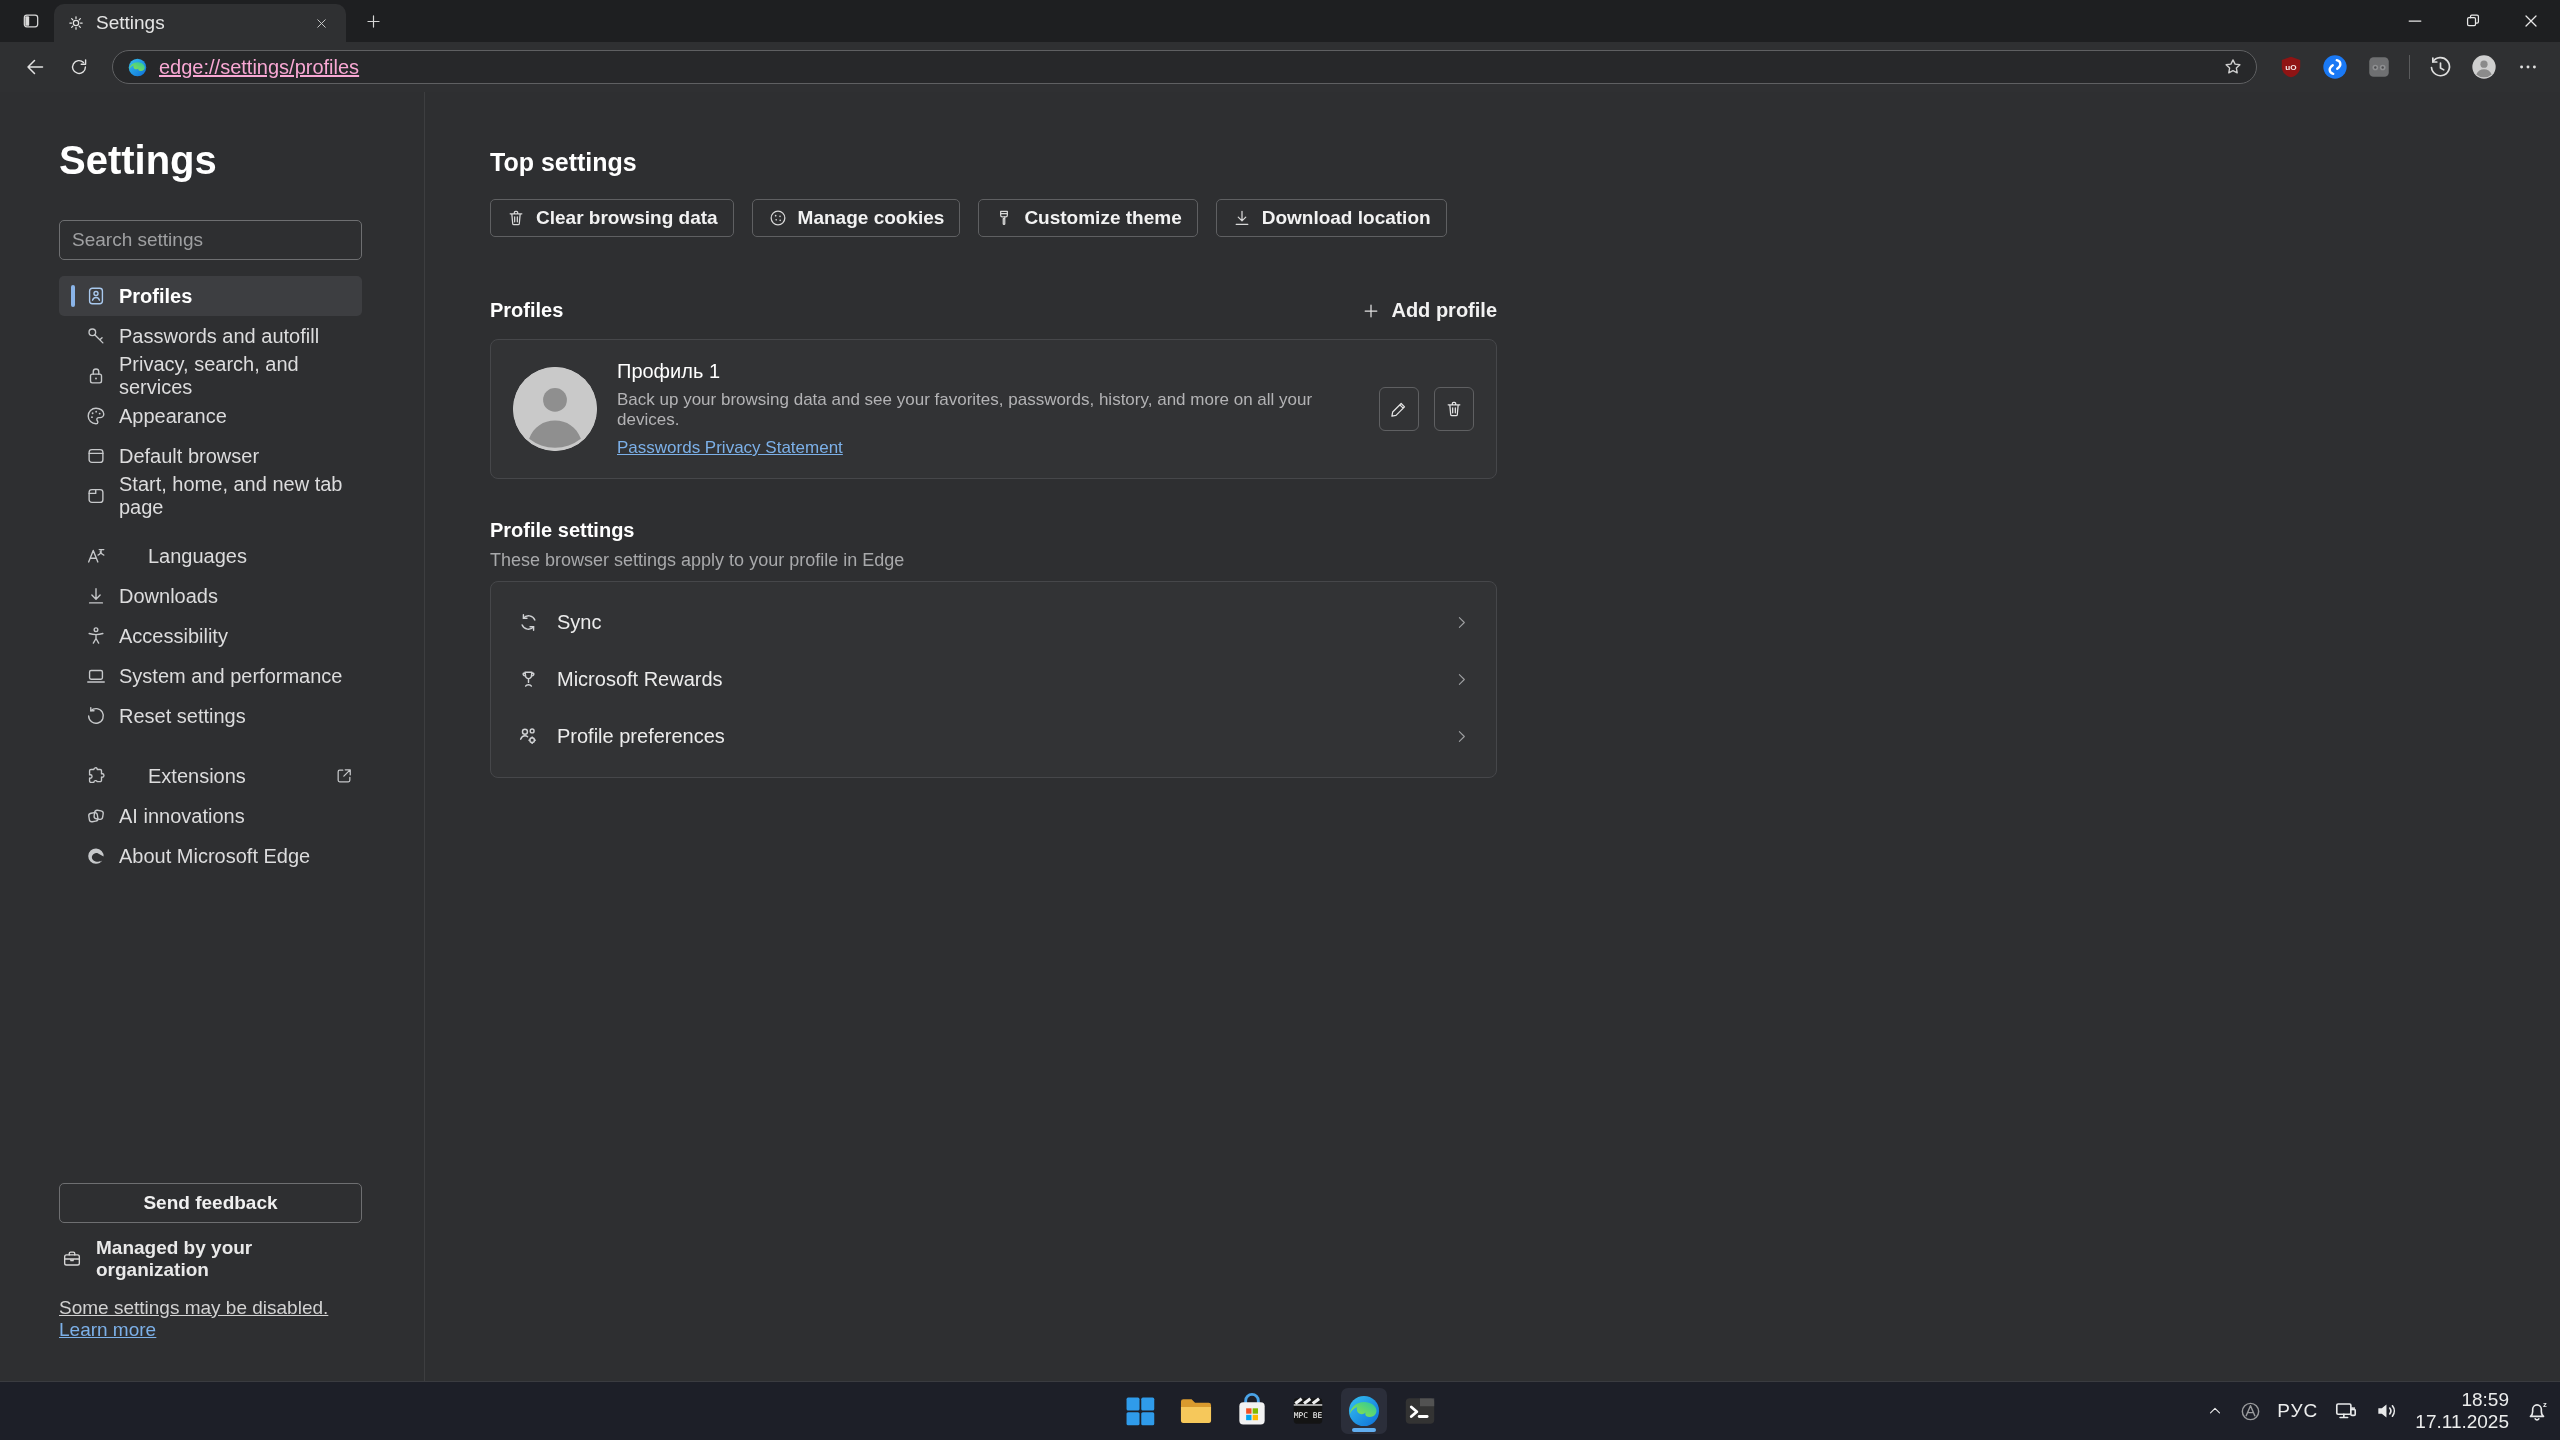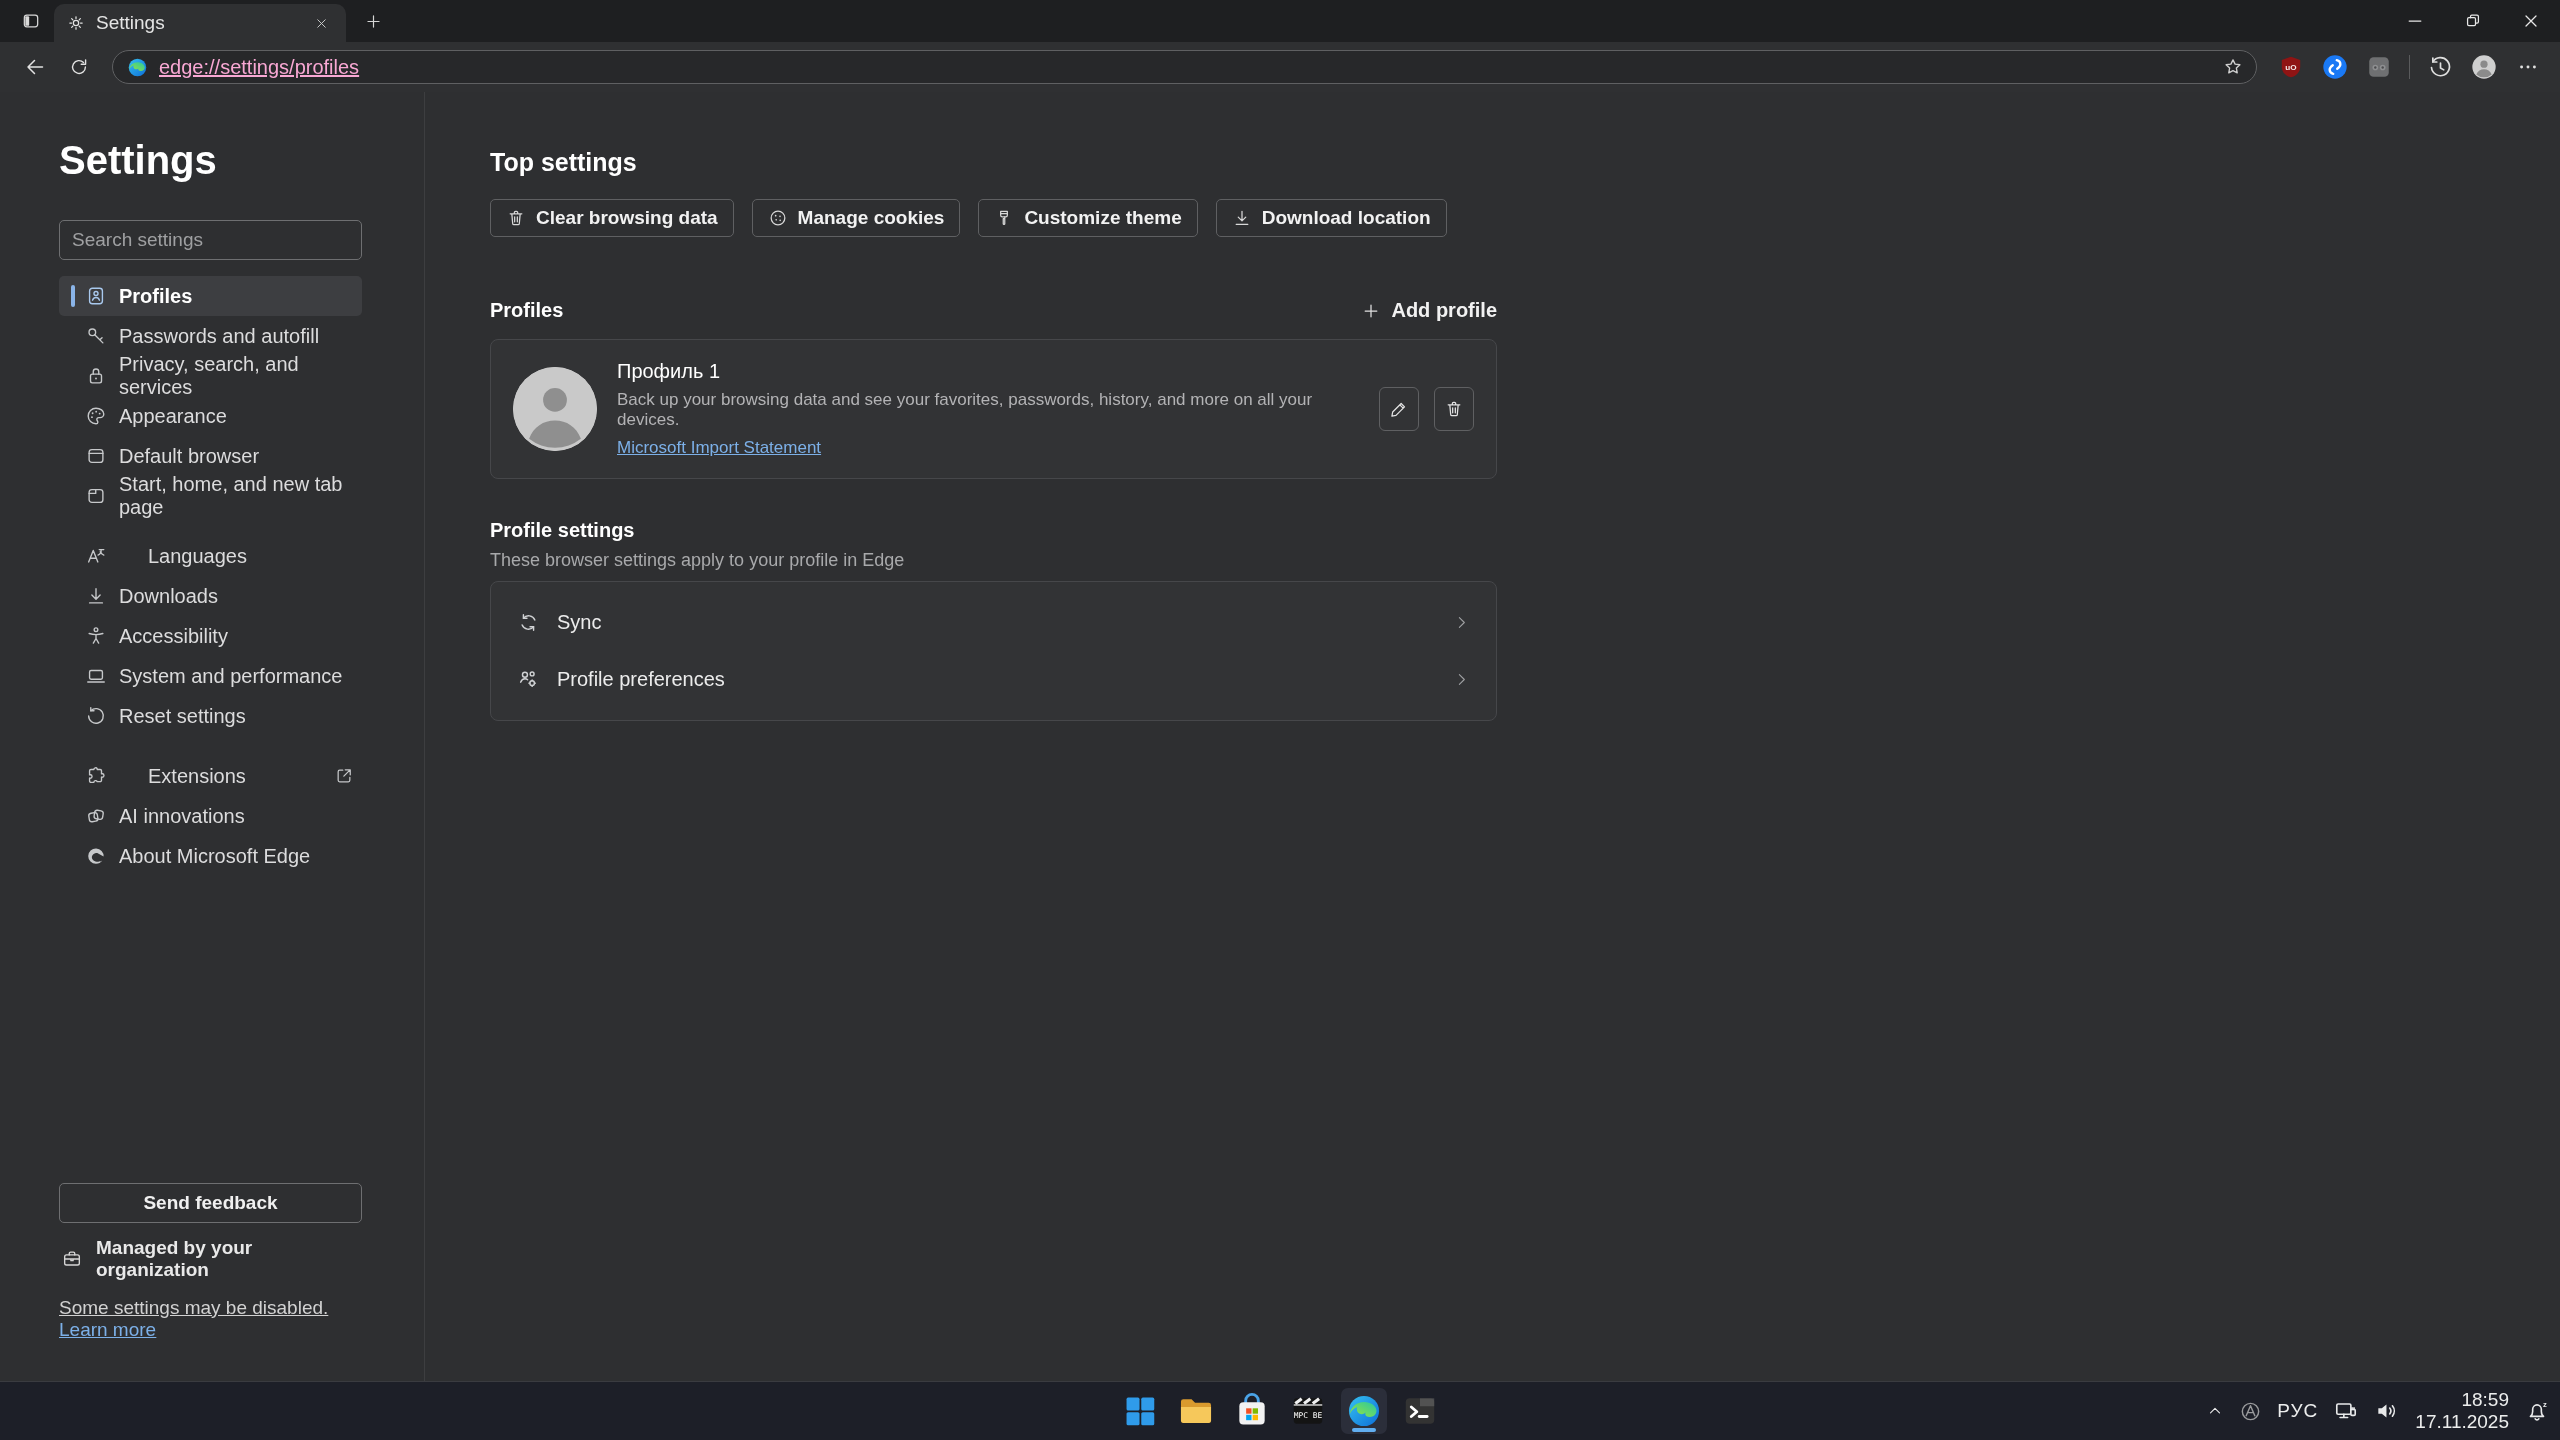--- a/index.html
+++ b/index.html
@@ -406,21 +406,21 @@
         <div class="avatar-big">
           <svg viewBox="0 0 24 24">
               <circle cx="12" cy="12" r="12" fill="#c9c9c9"></circle>
               <circle cx="12" cy="9.4" r="3.4" fill="#8f8f8f"></circle>
               <path d="M4.6 20.5c1.3-3.4 4.1-5.2 7.4-5.2s6.1 1.8 7.4 5.2a12 12 0 0 1-14.8 0z" fill="#8f8f8f"></path>
             </svg>
         </div>
         <div class="p-info">
           <div class="p-name">Профиль 1</div>
           <div class="p-desc">Back up your browsing data and see your favorites, passwords, history, and more on all your devices.</div>
-          <div class="p-link"><span class="link">Microsoft Import Statement</span></div>
+          <div class="p-link"><span class="link">Passwords Privacy Statement</span></div>
         </div>
         <div class="p-actions">
           <div class="sq-btn">
             <svg class="s" viewBox="0 0 24 24">
                 <path d="M14.6 5.4l4 4L8.4 19.6l-4.9.9.9-4.9zM13 7l4 4"></path>
               </svg>
           </div>
           <div class="sq-btn">
             <svg class="s" viewBox="0 0 24 24">
                 <path d="M5 7h14M10 7V5.5A1.5 1.5 0 0 1 11.5 4h1A1.5 1.5 0 0 1 14 5.5V7M7 7l1 11.5A1.6 1.6 0 0 0 9.6 20h4.8a1.6 1.6 0 0 0 1.6-1.5L17 7M10.4 10.5v6M13.6 10.5v6"></path>
@@ -434,20 +434,31 @@
         <div class="ps-sub">These browser settings apply to your profile in Edge</div>
       </div>
 
       <div class="settings-card">
         <div class="row">
           <svg class="s ricon" viewBox="0 0 24 24">
               <path d="M18.6 9.4A7 7 0 0 0 6.7 7.5M5.4 14.6a7 7 0 0 0 11.9 1.9"></path>
               <path d="M6.7 3.8v3.7h3.7M17.3 20.2v-3.7h-3.7"></path>
             </svg>
           <span class="row-label">Sync</span>
+          <svg class="s chev" viewBox="0 0 24 24">
+              <path d="M9 5l7 7-7 7"></path>
+            </svg>
+        </div>
+        <div class="row">
+          <svg class="s ricon" viewBox="0 0 24 24">
+              <path d="M8.4 4.5h7.2l-.6 4.3a3.1 3.1 0 0 1-6 0z"></path>
+              <path d="M8.4 5.5H6.6a1.9 1.9 0 0 0 2 2.7M15.6 5.5h1.8a1.9 1.9 0 0 1-2 2.7"></path>
+              <path d="M12 11.8v3.2M9 18.8c1-1.7 5-1.7 6 0"></path>
+            </svg>
+          <span class="row-label">Microsoft Rewards</span>
           <svg class="s chev" viewBox="0 0 24 24">
               <path d="M9 5l7 7-7 7"></path>
             </svg>
         </div>
         <div class="row">
           <svg class="s ricon" viewBox="0 0 24 24">
               <circle cx="8.3" cy="7" r="2.6"></circle>
               <circle cx="15.8" cy="6.2" r="2"></circle>
               <path d="M3.8 14.8c.9-2.4 2.6-3.6 4.5-3.6 1 0 2 .3 2.8 1"></path>
               <circle cx="15.8" cy="15.8" r="2.4"></circle>

